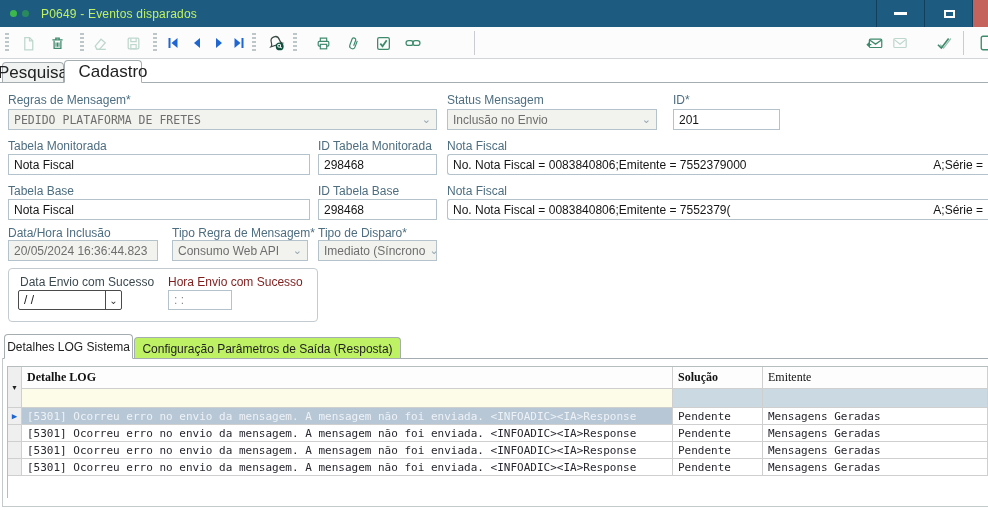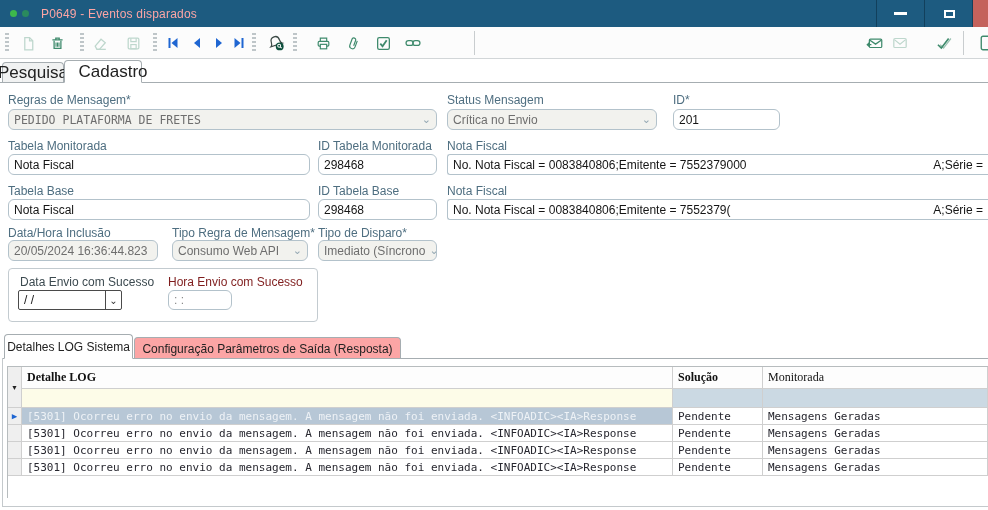--- a/index.html
+++ b/index.html
@@ -8,21 +8,21 @@
     width:988px; height:510px; position:relative; overflow:hidden;
     background:#fff; font-family:"Liberation Sans",sans-serif; font-size:12px;
   }
   .abs { position:absolute; }
 
   
   .titlebar { left:0; top:0; width:988px; height:27px; background:#1d5b80; display:flex; align-items:center; }
   .appdot { width:7px; height:7px; border-radius:50%; margin-left:5px; }
   .dot1 { background:#3db84b; margin-left:10px; }
   .dot2 { background:#2a8a5e; }
-  .title-text { color:#fca5a5; font-size:12px; margin-left:12px; letter-spacing:.2px; }
+  .title-text { color:#bef264; font-size:12px; margin-left:12px; letter-spacing:.2px; }
   .winbtn { position:absolute; top:0; height:27px; display:flex; align-items:center; justify-content:center; }
   .btn-min  { left:876px; width:49px; border-left:1px solid #12405c; border-right:1px solid #12405c; }
   .btn-max  { left:926px; width:47px; border-right:1px solid #12405c; }
   .btn-close{ left:973px; width:15px; background:#c4625c; }
   .glyph-min { width:13px; height:3px; background:#fff; }
   .glyph-max { width:11px; height:8px; border:2px solid #fff; background:transparent; }
 
   
   .toolbar { left:0; top:27px; width:988px; height:32px; background:#fcfcfc; border-bottom:1px solid #d2d6d8; }
   .tbtn { position:absolute; top:4px; width:26px; height:24px; display:flex; align-items:center; justify-content:center; border-radius:2px; }
@@ -38,39 +38,39 @@
   .tabstrip { left:0; top:59px; width:988px; height:23px; }
   .tabline { left:0; top:82px; width:988px; height:1px; background:#a6adb1; }
   .tab { position:absolute; bottom:0; border:1px solid #a6adb1; border-bottom:none;
          border-radius:4px 4px 0 0; display:flex; align-items:center; justify-content:center;
          font-size:17px; color:#222; background:#f1f2f2; }
   .tab.active { background:#fff; height:23px; z-index:2; border-bottom:1px solid #fff; margin-bottom:-1px; }
   .tab.inactive { height:20px; }
 
   
   .lbl { position:absolute; color:#4e6e80; font-size:12px; white-space:nowrap; }
-  .field { position:absolute; height:21px; border:1px solid #b3c2cb; border-radius:6px; background:#fff;
+  .field { position:absolute; height:21px; border:1px solid #b3c2cb; border-radius:0; background:#fff;
            display:flex; align-items:center; padding:0 5px; font-size:12px; color:#151515; overflow:hidden; white-space:nowrap; }
   .field.disabled { background:#f2f2ee; color:#6e6e6e; }
   .mono { font-family:"DejaVu Sans Mono",monospace; font-size:11.5px; }
   .dd { margin-left:auto; color:#93a7b2; font-size:11px; line-height:1; padding-left:4px; }
   .dd::after { content:"⌄"; }
   .suffix { margin-left:auto; padding-left:8px; }
   .groupbox { position:absolute; border:1px solid #c3cbd0; border-radius:4px; background:#fff; }
   .datefield { border:1px solid #4a4a4a; border-radius:2px; padding-right:0; }
   .ddbtn { margin-left:auto; width:16px; height:100%; border-left:1px solid #4a4a4a;
            display:flex; align-items:center; justify-content:center; color:#333; font-size:10px; }
   .ddbtn::after { content:"⌄"; }
 
   
   .ltabline { left:2px; top:358px; width:986px; height:1px; background:#a6adb1; }
   .panelborder-l { left:2px; top:358px; width:1px; height:149px; background:#c4c9cc; }
   .panelborder-b { left:2px; top:506px; width:986px; height:1px; background:#c4c9cc; }
   .ltab { position:absolute; border:1px solid #a6adb1; border-bottom:none; border-radius:4px 4px 0 0;
-          display:flex; align-items:center; justify-content:center; font-size:12px; color:#222; background:#fca5a5; }
+          display:flex; align-items:center; justify-content:center; font-size:12px; color:#222; background:#bef264; }
   .ltab.active { background:#fff; z-index:2; margin-bottom:-1px; border-bottom:1px solid #fff; }
 
   
   .grid { left:7px; top:366px; width:981px; height:132px; border-left:1px solid #b7bcbe; border-top:1px solid #b7bcbe; background:#fff; }
   .g-row { display:flex; width:100%; }
   .g-cell { border-right:1px solid #cfcfcf; border-bottom:1px solid #cfcfcf; overflow:hidden; white-space:nowrap;font-family:Liberation Serif, serif; }
   .c-ind  { width:14px; flex:none; background:#efefef; }
   .c-det  { width:651px; flex:none; padding:0 5px; }
   .c-sol  { width:90px;  flex:none; padding:0 5px; }
   .c-doc  { flex:1; padding:0 5px; }
@@ -228,21 +228,21 @@
 <div class="abs tabline"></div>
 
 <div class="lbl" style="left:8px; top:93px;">Regras de Mensagem*</div>
 <div class="field disabled" style="left:8px; top:109px; width:429px;">
   <span class="mono">PEDIDO PLATAFORMA DE FRETES</span>
   <span class="dd"></span>
 </div>
 
 <div class="lbl" style="left:447px; top:93px;">Status Mensagem</div>
 <div class="field disabled" style="left:447px; top:109px; width:210px;">
-  <span>Crítica no Envio</span>
+  <span>Inclusão no Envio</span>
   <span class="dd"></span>
 </div>
 
 <div class="lbl" style="left:673px; top:93px;">ID*</div>
 <div class="field" style="left:673px; top:109px; width:107px;">
   <span>201</span>
 </div>
 
 <div class="lbl" style="left:8px; top:139px;">Tabela Monitorada</div>
 <div class="field" style="left:8px; top:154px; width:302px;">
@@ -315,21 +315,21 @@
 <div class="abs panelborder-b"></div>
 
 <div class="abs grid">
 
   <div style="display:flex;">
     <div class="corner"></div>
     <div style="flex:1;">
       <div class="g-row">
         <div class="g-cell c-det g-head">Detalhe LOG</div>
         <div class="g-cell c-sol g-head">Solução</div>
-        <div class="g-cell c-doc g-head normal">Monitorada</div>
+        <div class="g-cell c-doc g-head normal">Emitente</div>
       </div>
       <div class="g-row">
         <div class="g-cell c-det g-filter f-yellow"></div>
         <div class="g-cell c-sol g-filter f-blue"></div>
         <div class="g-cell c-doc g-filter f-blue"></div>
       </div>
     </div>
   </div>
 
   <div class="g-row row selected">

